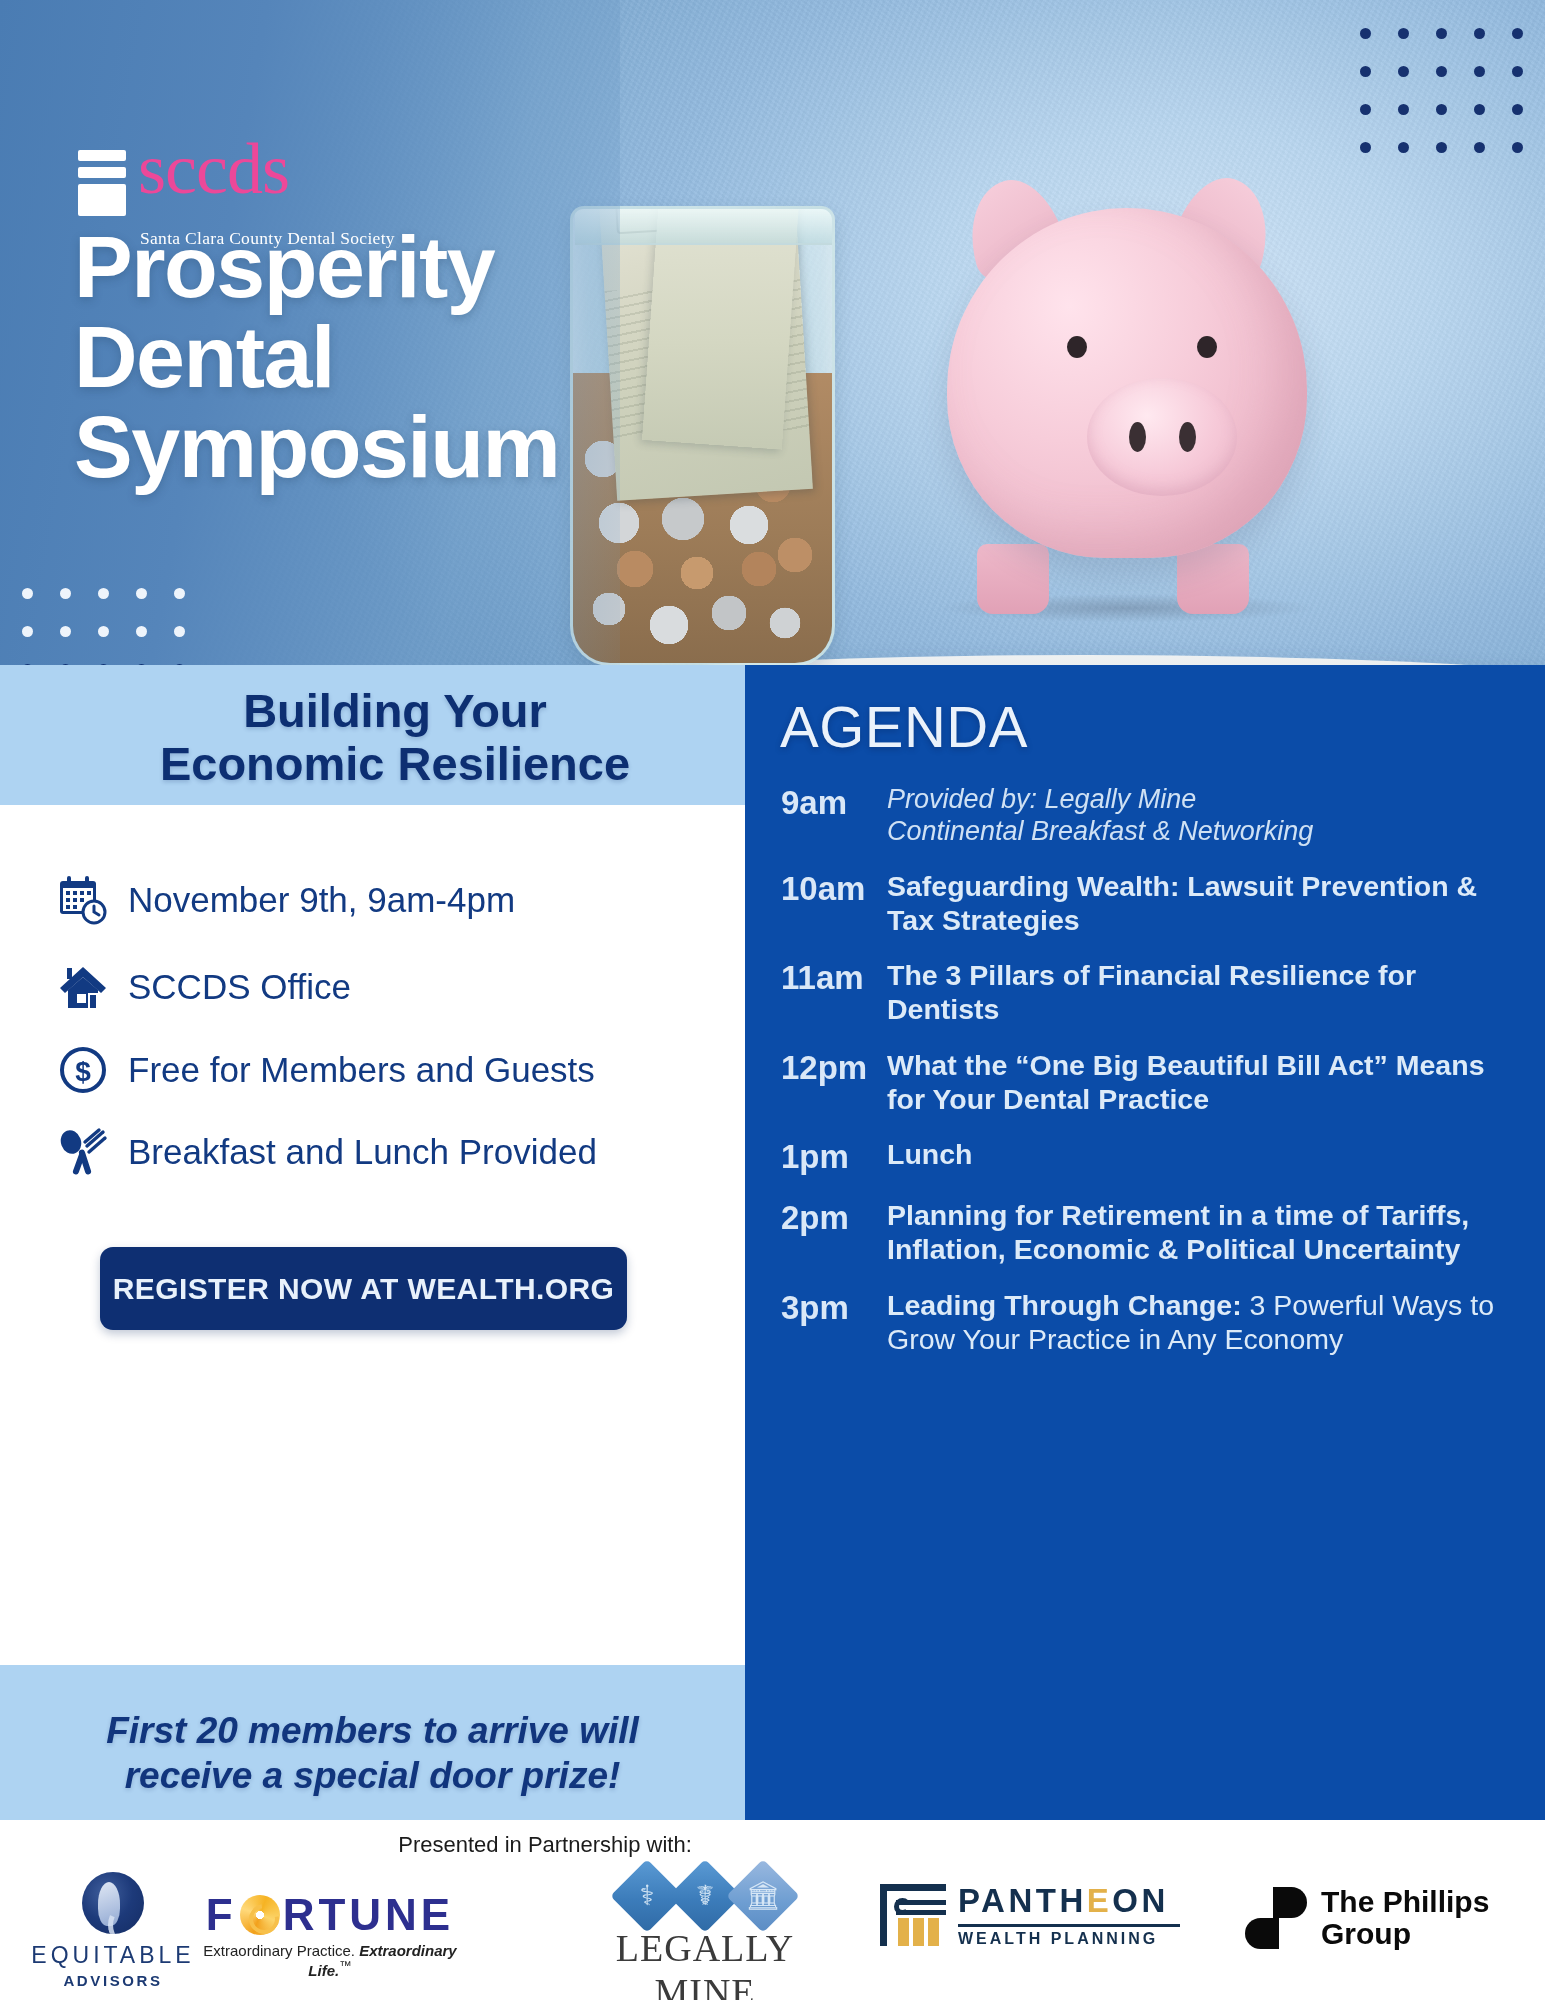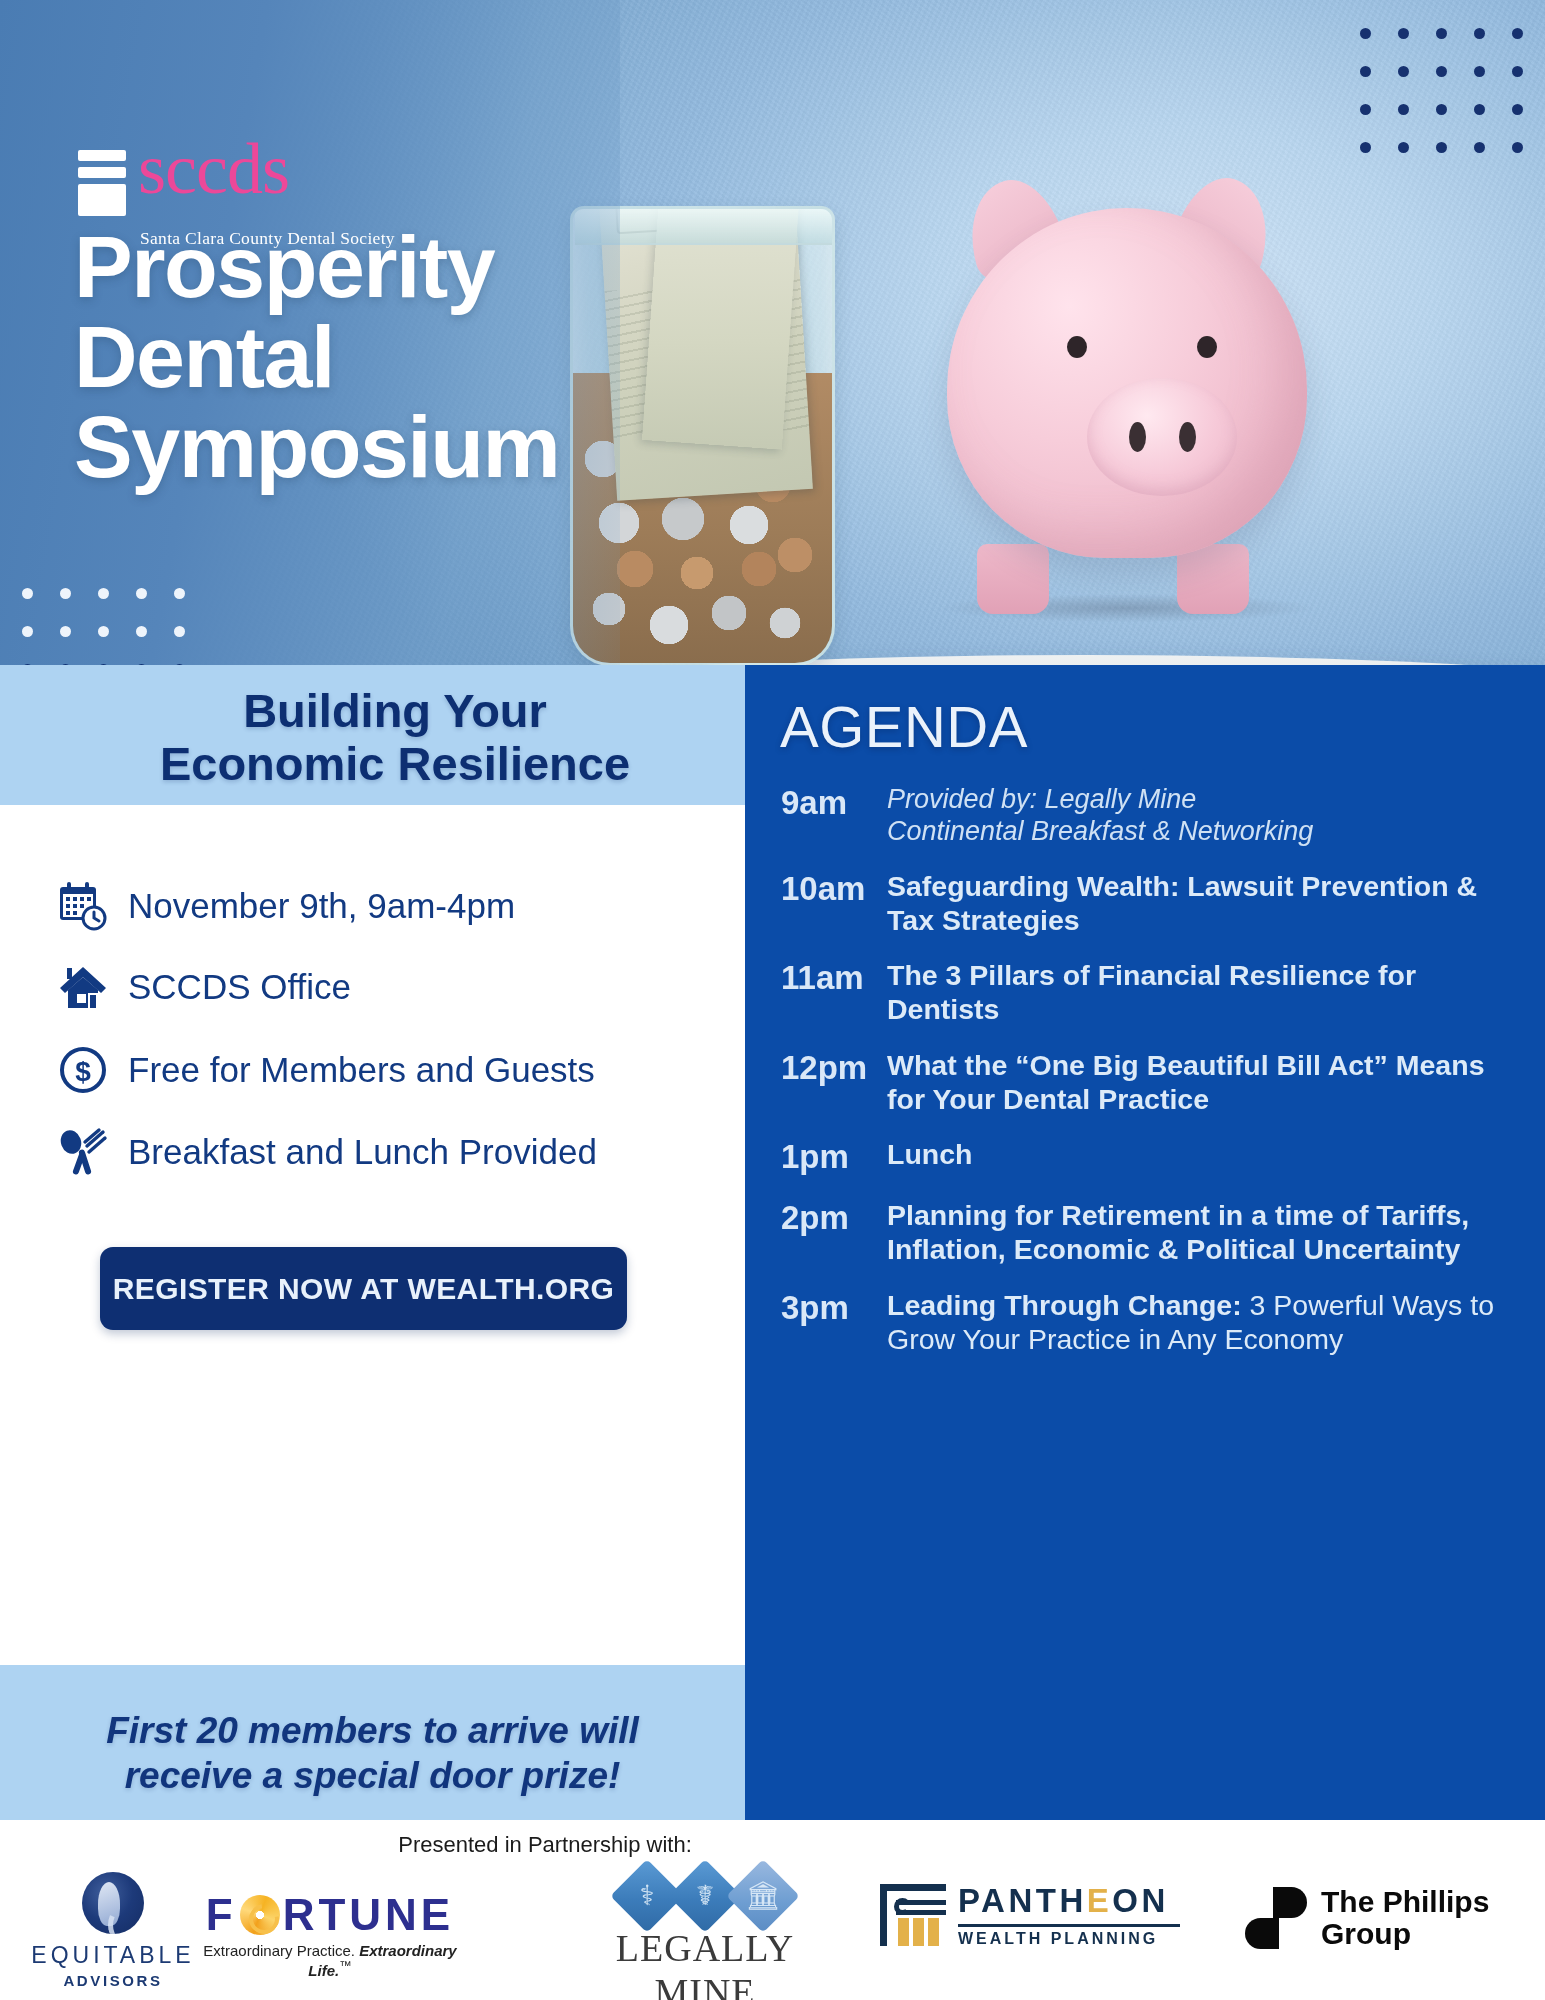--- a/index.html
+++ b/index.html
@@ -179,21 +179,21 @@
     text-shadow:0 2px 4px rgba(10,40,100,.2);
   }
 
   
   .details{ position:absolute; left:0; top:805px; width:745px; height:860px; background:#fff; }
   .detail-row{ position:absolute; left:52px; display:flex; align-items:center; }
   .detail-icon{ width:62px; display:flex; align-items:center; justify-content:center; }
   .detail-text{
     font-size:35px; color:#123a82; margin-left:14px; white-space:nowrap;
   }
-  .r1{ top:75px; }
+  .r1{ top:69px; }
   .r2{ top:157px; }
   .r3{ top:240px; }
   .r4{ top:322px; }
 
   .register-btn{
     position:absolute; left:100px; top:442px; width:527px; height:83px;
     background:#0e2f72; border-radius:13px;
     display:flex; align-items:center; justify-content:center;
     color:#e8f1fb; font-size:30px; font-weight:bold; letter-spacing:.4px;
     box-shadow:0 4px 10px rgba(12,40,90,.25);

